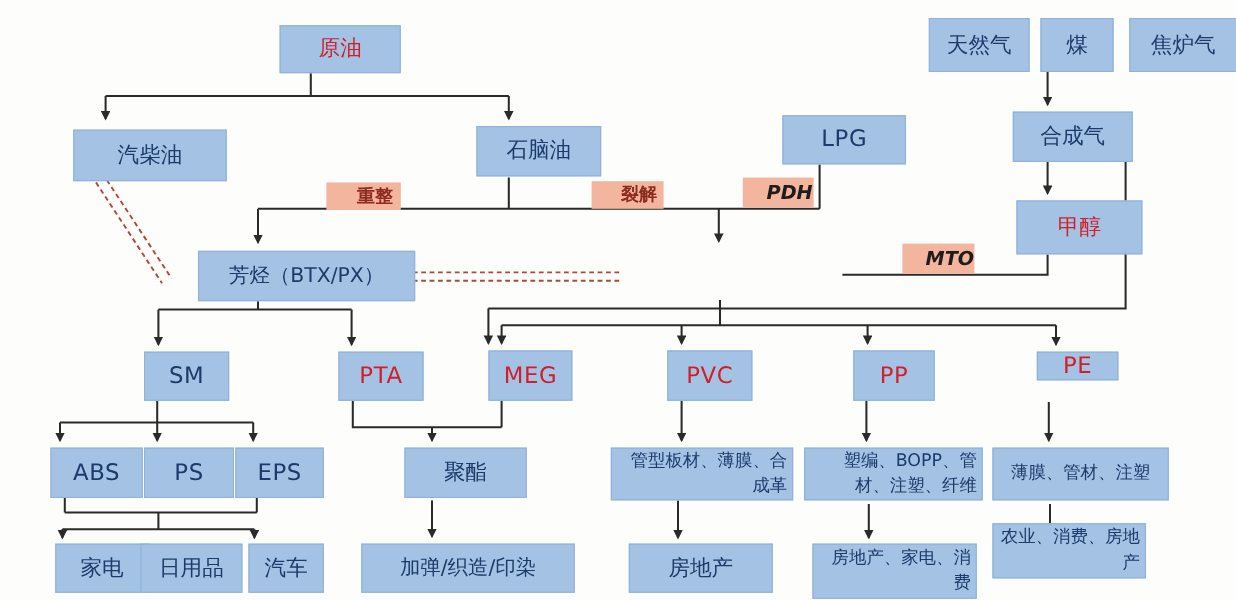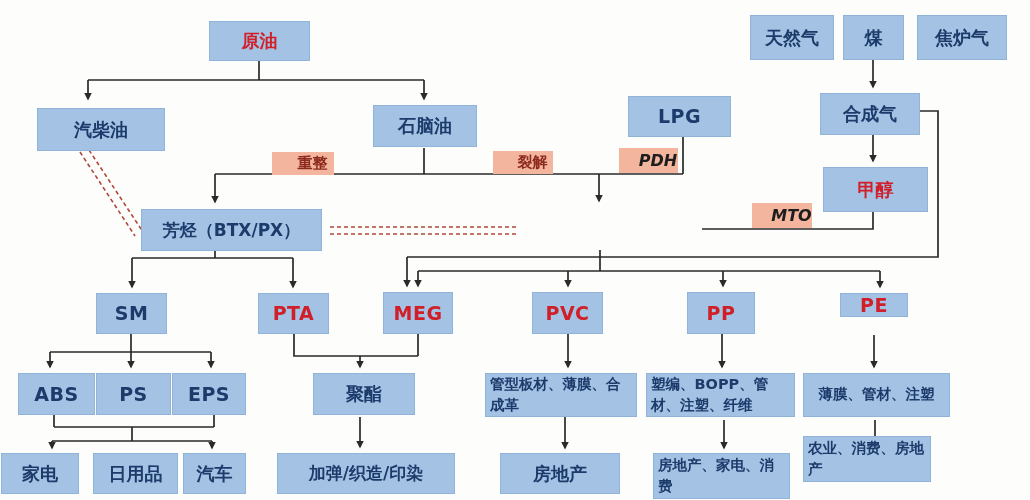--- a/index.html
+++ b/index.html
@@ -6,21 +6,21 @@
     --box-blue:#a4c3e4; --box-blue-border:#8fb3d9; --box-orange:#f3b59d;
     --text-navy:#1c3a6a; --text-red:#d01f28; --tag-text:#8c2a1e;
     --text-dark:#1d1d1d; --line:#2a2a2a; --dashed-red:#b0483a; --bg:#fdfdfc;
   }
   html,body{margin:0;padding:0;}
   body{background:#e9e9e9;font-family:"DejaVu Sans","Liberation Sans",sans-serif;}
   #stage{position:relative;width:1030px;height:500px;background:var(--bg);overflow:hidden;}
   #wires{position:absolute;left:0;top:0;width:1030px;height:500px;}
   .node{position:absolute;background:var(--box-blue);border:1px solid var(--box-blue-border);
         box-sizing:border-box;display:flex;align-items:center;justify-content:center;
-        text-align:left;color:var(--text-navy);font-weight:bold;font-size:18px;line-height:1.3;}
+        text-align:right;color:var(--text-navy);font-weight:normal;font-size:18px;line-height:1.3;margin-left:24px;}
   .node.small{font-size:14.5px;line-height:1.45;padding:2px 4px;}
   .node.latin{font-size:19px;letter-spacing:.5px;}
   .node.red{color:var(--text-red);}
   .tag{position:absolute;background:var(--box-orange);box-sizing:border-box;
        display:flex;align-items:center;justify-content:center;text-align:center;
        font-weight:bold;font-size:15px;padding-left:19px;}
   .tag.cn{color:var(--tag-text);}
   .tag.dark{color:var(--text-dark);font-size:16px;font-style:italic;}
   svg path.w{stroke:var(--line);stroke-width:1.7;fill:none;}
   svg path.d{stroke:var(--dashed-red);stroke-width:1.6;fill:none;stroke-dasharray:4 3;}
@@ -106,21 +106,21 @@
   <div class="node latin red" style="left:840px;top:293px;width:68px;height:24px">PE</div>
 
   <div class="node latin" style="left:18px;top:373px;width:77px;height:42px">ABS</div>
   <div class="node latin" style="left:96px;top:373px;width:75px;height:42px">PS</div>
   <div class="node latin" style="left:172px;top:373px;width:74px;height:42px">EPS</div>
   <div class="node" style="left:313px;top:373px;width:102px;height:42px">聚酯</div>
   <div class="node small" style="left:485px;top:373px;width:152px;height:44px">管型板材、薄膜、合成革</div>
   <div class="node small" style="left:646px;top:373px;width:149px;height:44px">塑编、BOPP、管材、注塑、纤维</div>
   <div class="node small" style="left:803px;top:373px;width:147px;height:44px">薄膜、管材、注塑</div>
 
-  <div class="node" style="left:1px;top:453px;width:78px;height:41px">家电</div>
+  <div class="node" style="left:22px;top:453px;width:78px;height:41px">家电</div>
   <div class="node" style="left:93px;top:453px;width:85px;height:41px">日用品</div>
   <div class="node" style="left:183px;top:453px;width:63px;height:41px">汽车</div>
   <div class="node" style="left:277px;top:453px;width:178px;height:41px;font-size:17px">加弹/织造/印染</div>
   <div class="node" style="left:500px;top:453px;width:120px;height:41px">房地产</div>
   <div class="node small" style="left:653px;top:453px;width:137px;height:46px">房地产、家电、消费</div>
   <div class="node small" style="left:803px;top:436px;width:128px;height:46px">农业、消费、房地产</div>
 
 </div>
 
 </body></html>

